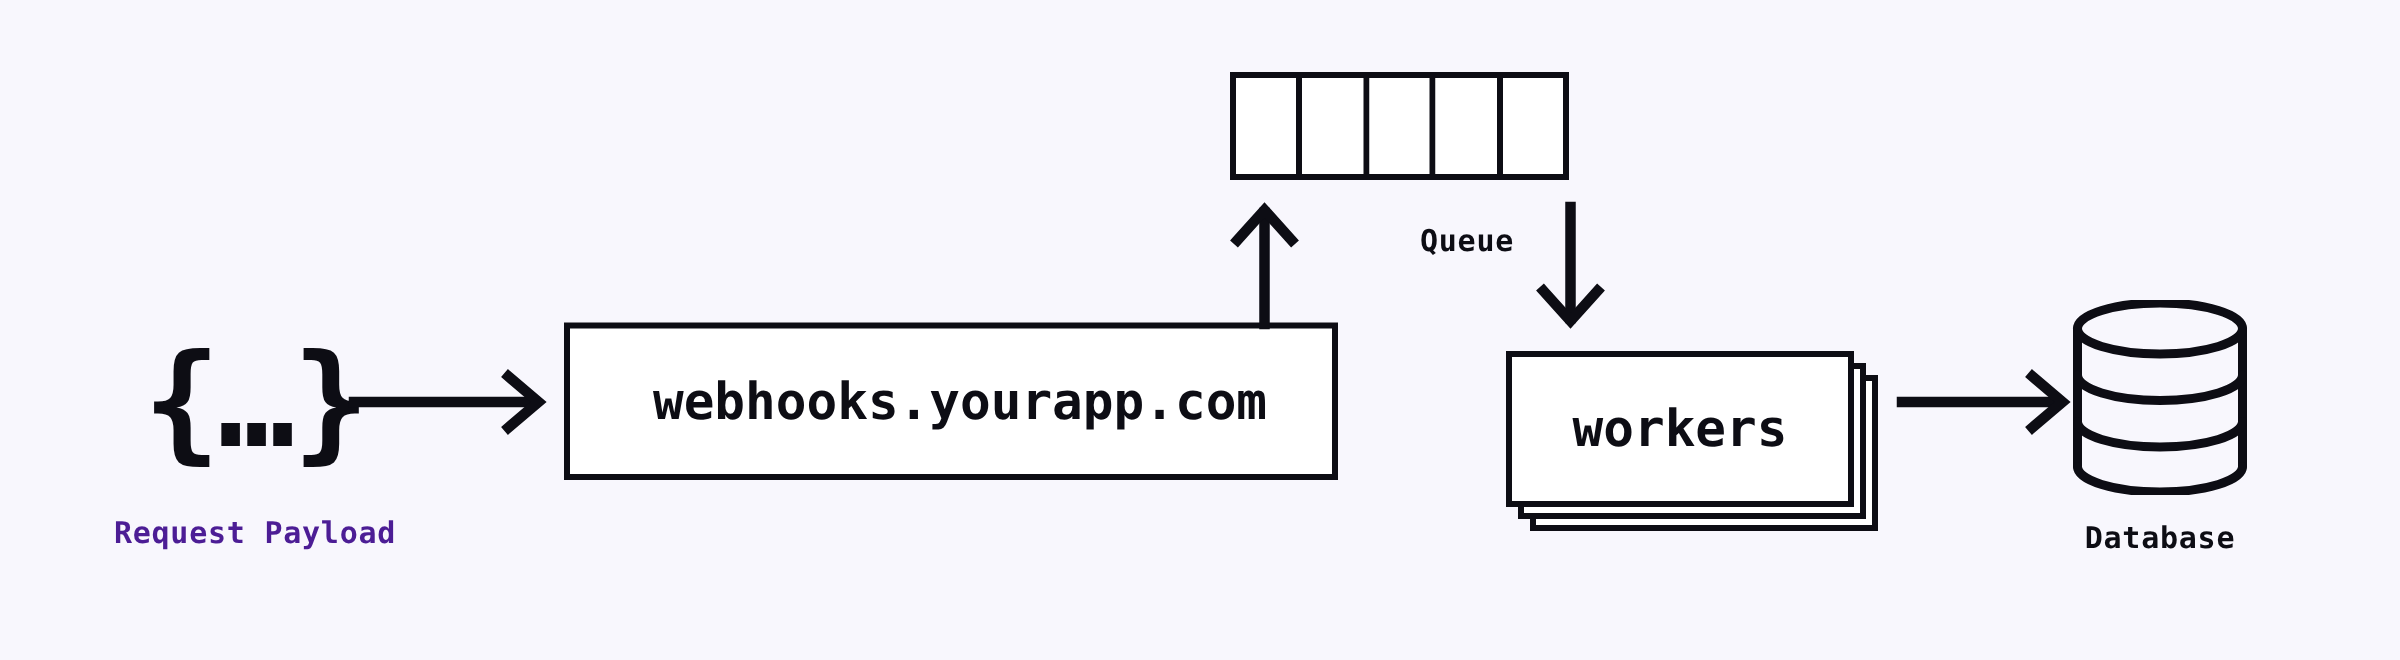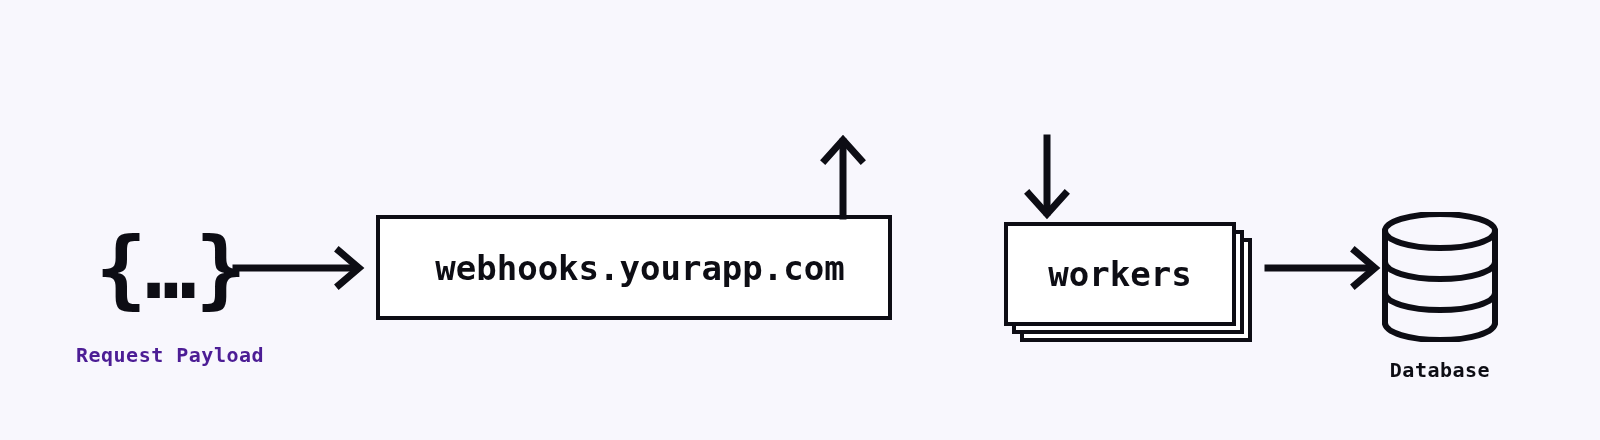--- a/index.html
+++ b/index.html
@@ -87,41 +87,41 @@
     left: 78px; top: 100px;
     width: 160px;
     text-align: center;
     font-weight: bold;
     font-size: 20px;
     color: #0d0d14;
     letter-spacing: 0.5px;
   }
 
   
-  #workers-node { left: 1004px; top: 222px; width: 250px; height: 122px; }
+  #workers-node { left: 1004px; top: 234px; width: 250px; height: 122px; }
   .worker-card {
     position: absolute;
     width: 232px; height: 104px;
     box-sizing: border-box;
     border: 4px solid #0d0d14;
     background: #ffffff;
   }
   #worker-card-back  { left: 16px; top: 16px; z-index: 1; }
   #worker-card-mid   { left: 8px;  top: 8px;  z-index: 2; }
   #worker-card-front { left: 0;    top: 0;    z-index: 3;
                        display: flex; align-items: center; justify-content: center; }
   #workers-label {
     font-weight: bold;
     font-size: 34px;
     color: #0d0d14;
     white-space: nowrap;
   }
 
   
-  #database-node { left: 1375px; top: 212px; width: 130px; height: 175px; }
+  #database-node { left: 1375px; top: 200px; width: 130px; height: 175px; }
   #database-svg { position: absolute; left: 0; top: 0; }
   #database-label {
     position: absolute;
     left: -20px; top: 146px;
     width: 170px;
     text-align: center;
     font-weight: bold;
     font-size: 20px;
     color: #0d0d14;
     letter-spacing: 0.5px;
@@ -158,20 +158,30 @@
 
   <div class="node" id="webhooks-box">
     <span id="webhooks-label">webhooks.yourapp.com</span>
   </div>
 
   <svg class="arrow-svg" id="arrow-webhooks-to-queue" width="50" height="84" viewBox="0 0 50 84">
     <path class="arrow-stroke" d="M 25 80 L 25 6"></path>
     <path class="arrow-stroke" d="M 7 24 L 25 4 L 43 24"></path>
   </svg>
 
+  <div class="node" id="queue-node">
+    <div id="queue-box">
+      <div class="queue-cell"></div>
+      <div class="queue-cell"></div>
+      <div class="queue-cell"></div>
+      <div class="queue-cell"></div>
+      <div class="queue-cell"></div>
+    </div>
+    <div id="queue-label">Queue</div>
+  </div>
 
   <svg class="arrow-svg" id="arrow-queue-to-workers" width="50" height="84" viewBox="0 0 50 84">
     <path class="arrow-stroke" d="M 25 4 L 25 78"></path>
     <path class="arrow-stroke" d="M 7 60 L 25 80 L 43 60"></path>
   </svg>
 
   <div class="node" id="workers-node">
     <div class="worker-card" id="worker-card-back"></div>
     <div class="worker-card" id="worker-card-mid"></div>
     <div class="worker-card" id="worker-card-front">

